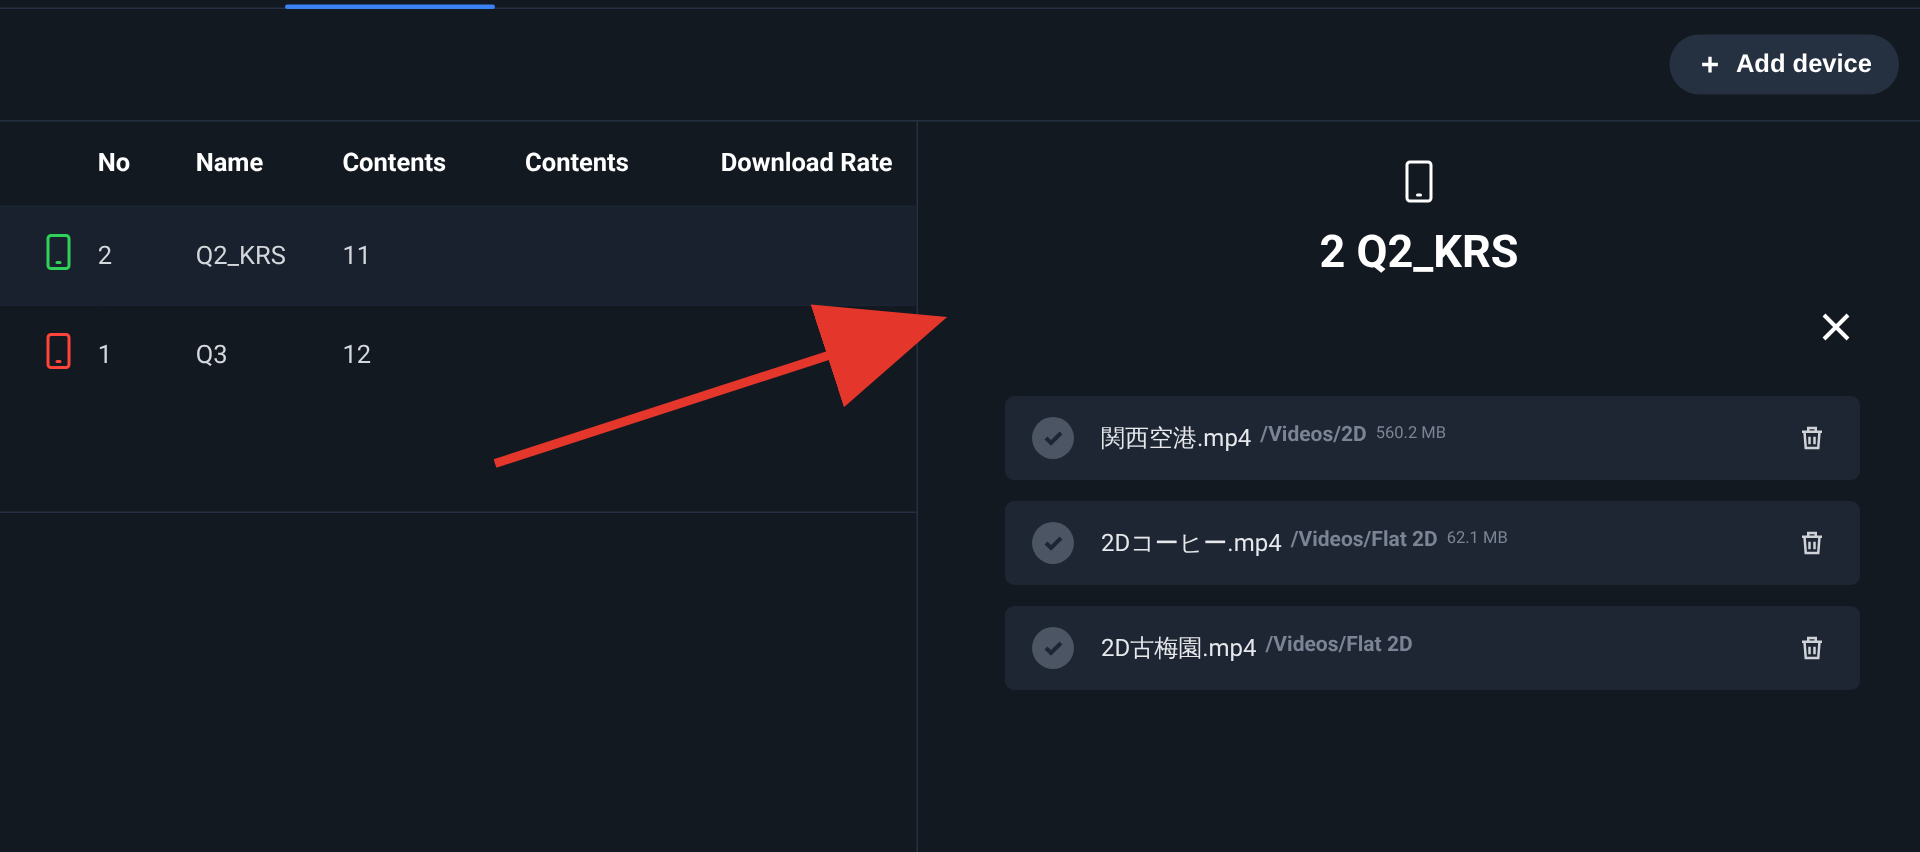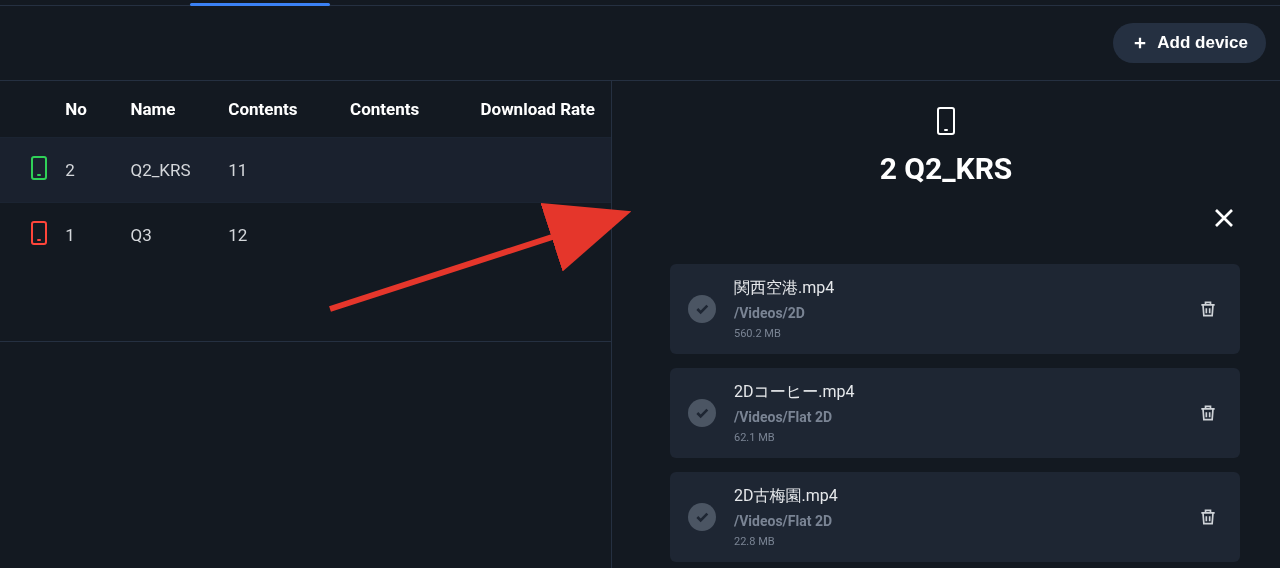--- a/index.html
+++ b/index.html
@@ -149,21 +149,21 @@
     gap: 18px;
   }
   .file-check {
     width: 28px; height: 28px; border-radius: 50%;
     background: #4b5563;
     display:flex; align-items:center; justify-content:center;
     color: #1e2633;
     flex-shrink:0;
   }
   .file-check svg { width:16px; height:16px; }
-  .file-meta { flex:1; display:flex; flex-direction:column; gap:6px; }
+  .file-meta { flex:1; display:flex; flex-direction:row; gap:6px; }
   .file-name { color:#e6e8eb; font-size:16px; }
   .file-path { color:#7a8494; font-size:14px;font-weight:bold; }
   .file-size { color:#7a8494; font-size:11px; }
   .trash-btn {
     width:28px; height:28px;
     background:transparent; border:none; color:#cfd3d8;
     cursor:pointer;
     display:flex; align-items:center; justify-content:center;
   }
   .trash-btn svg { width:20px; height:20px; }
@@ -291,21 +291,20 @@
 
       <div class="file-card">
         <div class="file-check">
           <svg viewBox="0 0 24 24" fill="none" stroke="#1e2633" stroke-width="4">
               <path d="M5 12l5 5L20 7"></path>
             </svg>
         </div>
         <div class="file-meta">
           <span class="file-name">2D古梅園.mp4</span>
           <span class="file-path">/Videos/Flat 2D</span>
-          <span class="file-size">22.8 MB</span>
         </div>
         <button class="trash-btn">
           <svg viewBox="0 0 24 24" fill="none" stroke="currentColor" stroke-width="2">
               <path d="M4 7h16M9 7V4h6v3M6 7l1 13h10l1-13M10 11v6M14 11v6"></path>
             </svg>
         </button>
       </div>
 
     </div>
   </div>

